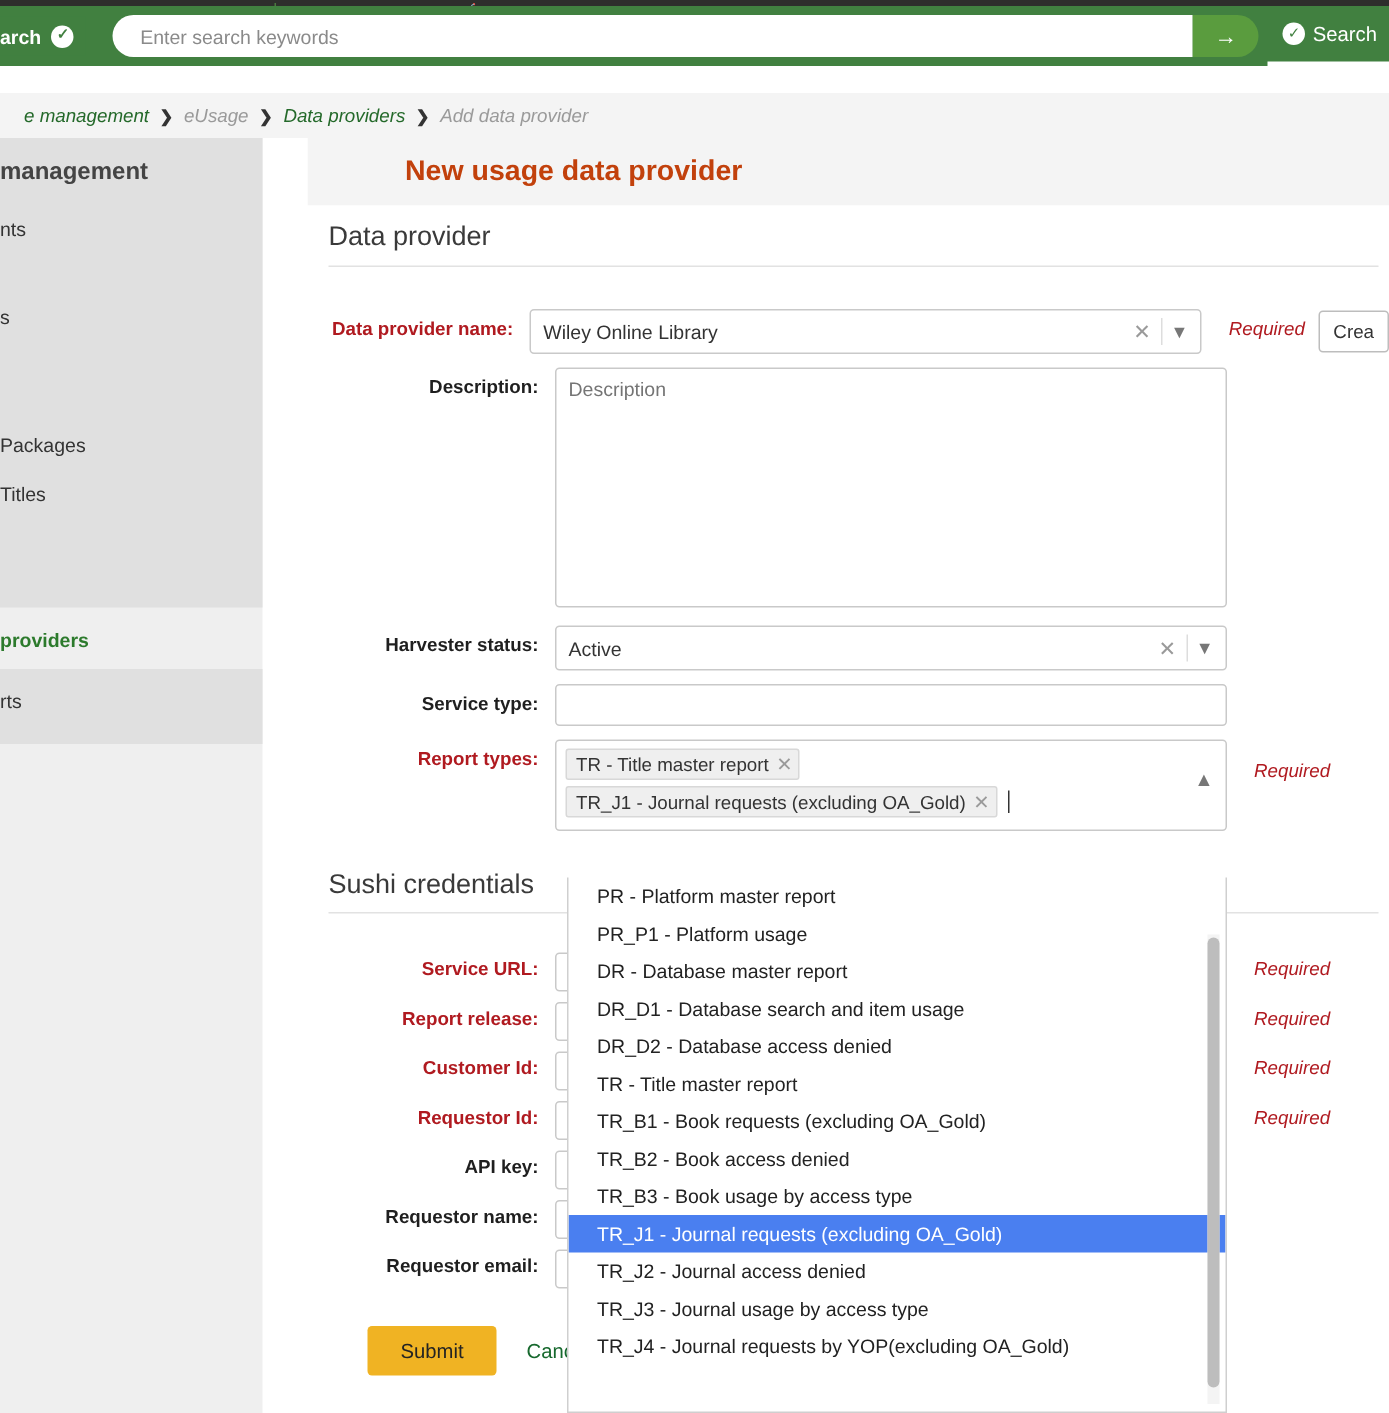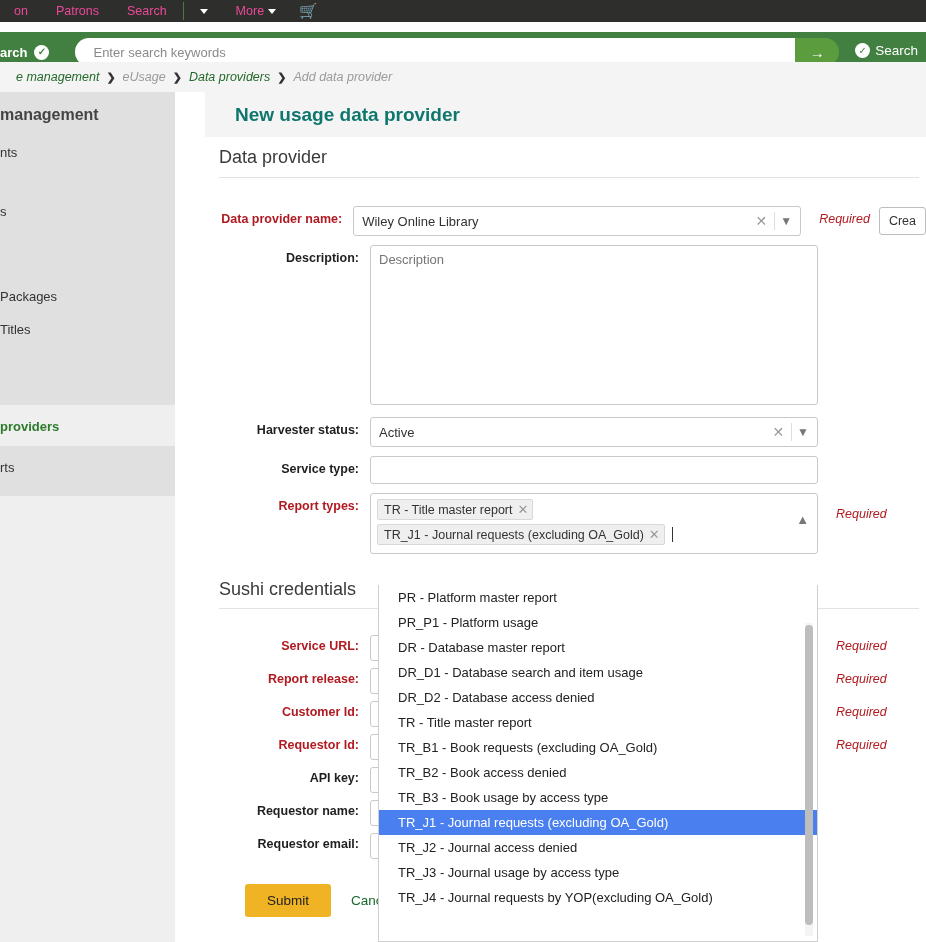--- a/index.html
+++ b/index.html
@@ -38,21 +38,21 @@
     width: 0; height: 0;
     border-left: 4px solid transparent;
     border-right: 4px solid transparent;
     border-top: 5px solid #fff;
     vertical-align: middle;
   }
   .cart-icon { font-size: 15px; padding: 0 10px; line-height: 22px;}
 
   
   .searchstrip {
-    position: absolute; top: 32px; left: 0;
+    position: absolute; top: 4px; left: 0;
     width: 926px; height: 40px;
     background: #418040;
     display: flex; align-items: center;
   }
   .searchstrip .sel-pill {
     height: 26px;
     display: flex; align-items: center;
     background: #418040;
     color: #ffffff;
     font-size: 13px; font-weight: bold;
@@ -148,21 +148,21 @@
     position: absolute; top: 92px; left: 205px;
     width: 721px; height: 850px;
     background: #ffffff;
   }
   .page-head {
     background: #f4f4f4;
     height: 45px;
     padding-left: 30px;
     display: flex; align-items: center;
   }
-  .page-title { font-size: 19px; font-weight: bold; color: #0f766e; }
+  .page-title { font-size: 19px; font-weight: bold; color: #c2410c; margin-left: 35px; }
 
   .panel { padding: 0 0 0 0; background:#fff; }
   .panel-head {
     margin: 0 0 0 14px;
     padding: 10px 0 9px 0;
     border-bottom: 1px solid #e2e2e2;
     font-size: 18px; color: #3a3a3a;
     width: 700px;
   }
 

